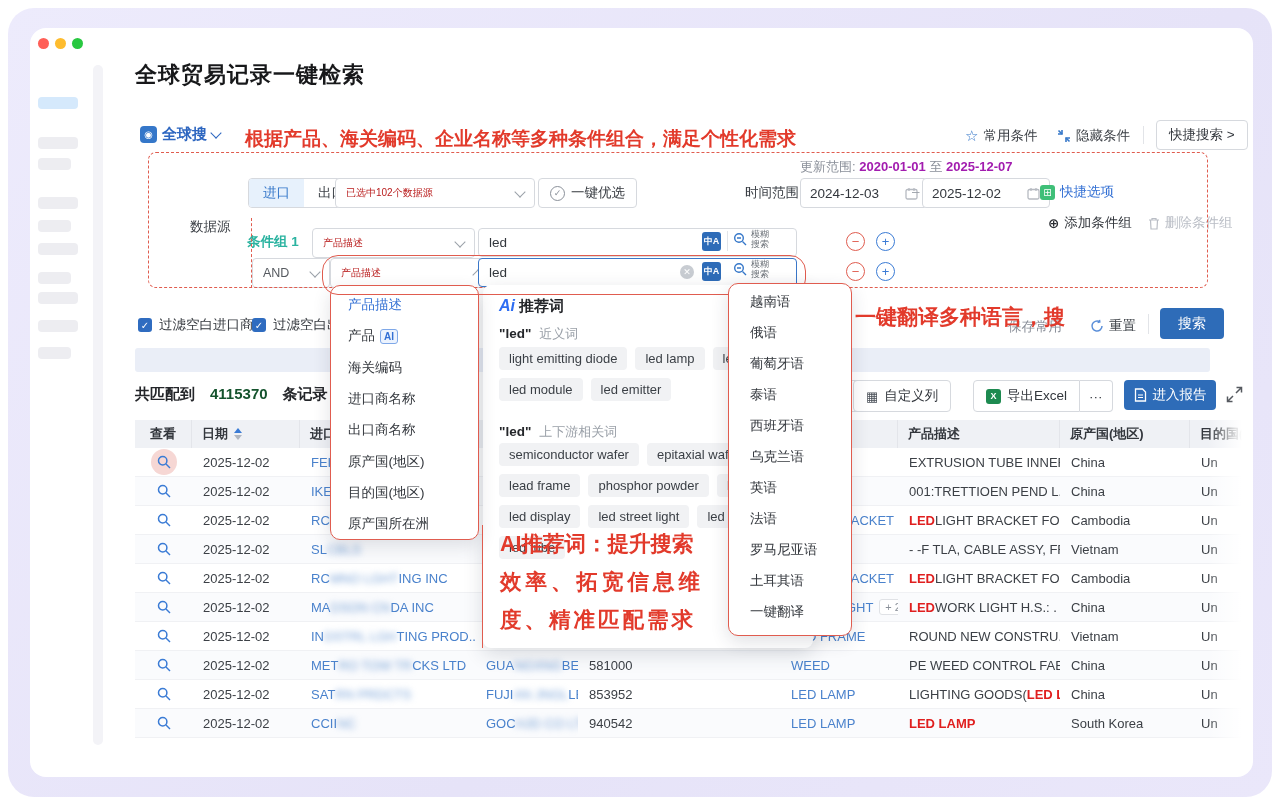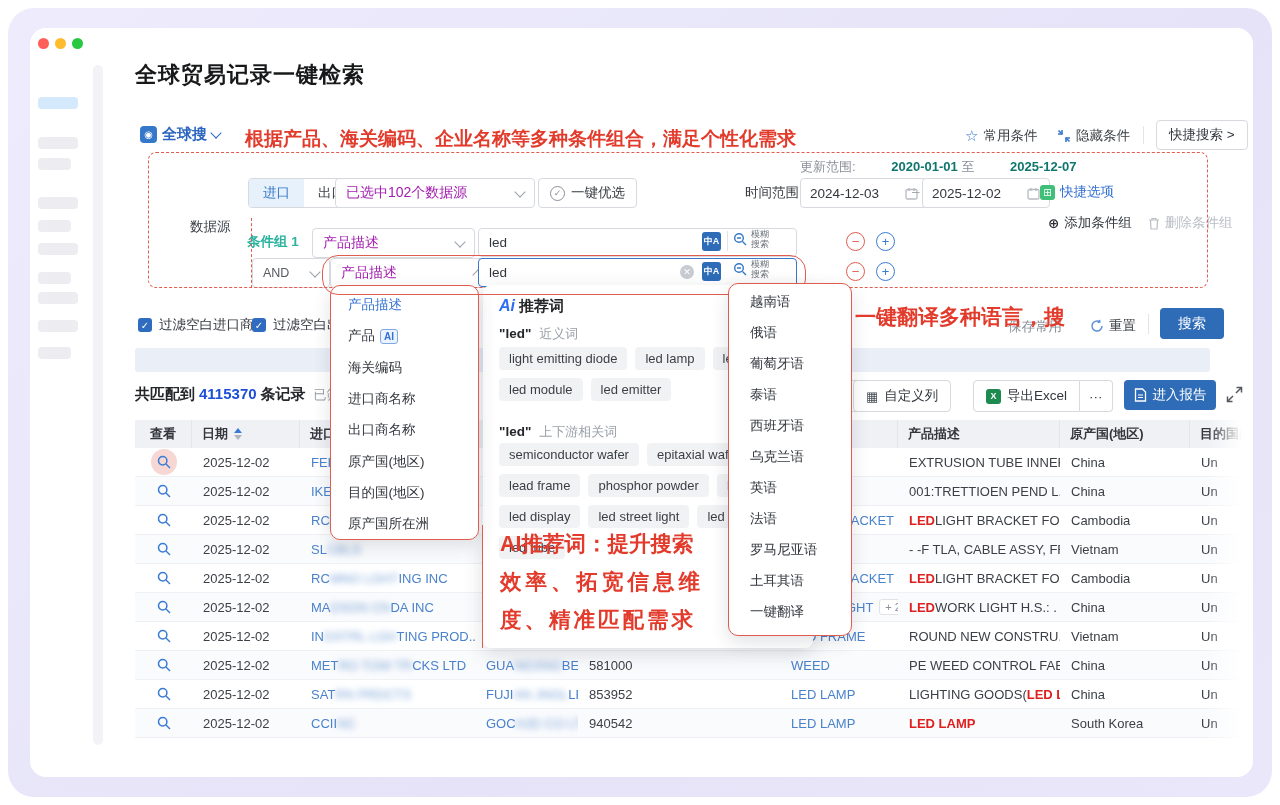--- a/index.html
+++ b/index.html
@@ -28,30 +28,30 @@
   
   .ann{color:#e23a2b;font-weight:bold;z-index:40;line-height:1.55;}
   #dashbox{left:118px;top:124px;width:1058px;height:134px;border:1.6px dashed #e05c4f;border-radius:8px;z-index:5;}
   #dashseg{left:221px;top:190px;height:70px;border-left:1.6px dashed #e05c4f;z-index:5;}
   
   .flabel{font-size:13.5px;color:#3c4046;}
   .seg{display:flex;border:1px solid #d6d9de;border-radius:4px;overflow:hidden;height:28px;}
   .seg>div{padding:0 14px;font-size:13.5px;display:flex;align-items:center;cursor:pointer;background:#fff;color:#3c4046;}
   .seg>div.on{background:#e7f1fc;color:#3577c9;}
   .sel{border:1px solid #d6d9de;border-radius:4px;background:#fff;height:28px;display:flex;
-    align-items:center;padding:0 10px;font-size:14px;color:#a21caf;justify-content:space-between;cursor:pointer;}
+    align-items:center;padding:0 10px;font-size:10px;color:#b91c1c;justify-content:space-between;cursor:pointer;}
   .gchev{width:7px;height:7px;border-right:1.5px solid #9aa0a8;border-bottom:1.5px solid #9aa0a8;
     transform:rotate(45deg);margin-top:-3px;}
   .gchev.up{transform:rotate(-135deg);margin-top:3px;}
   .obtn{border:1px solid #d6d9de;border-radius:4px;background:#fff;height:28px;display:flex;gap:6px;
     align-items:center;padding:0 11px;font-size:13.5px;color:#33373d;cursor:pointer;}
   .ckc{width:13px;height:13px;border:1.4px solid #8a9099;border-radius:50%;color:#8a9099;font-size:9px;
     display:flex;align-items:center;justify-content:center;}
   .upd{font-size:13px;color:#8a8f99;}
-  .upd b{color:#0f766e;margin-left:32px;}
+  .upd b{color:#a21caf;}
   .dinput{border:1px solid #d6d9de;border-radius:4px;height:28px;background:#fff;display:flex;
     align-items:center;justify-content:space-between;padding:0 9px;font-size:13.5px;color:#33373d;}
   .grp{color:#2bb3a0;font-weight:bold;font-size:13.5px;}
   .inp{border:1px solid #d6d9de;border-radius:4px;height:27px;background:#fff;display:flex;
     align-items:center;padding:0 10px;font-size:13.5px;color:#33373d;}
   .inp.focus{border:1.4px solid #3a77c9;}
   .cnA{width:19px;height:19px;background:#2e6cb8;border-radius:3px;color:#fff;font-size:9px;font-weight:bold;
     display:flex;align-items:center;justify-content:center;cursor:pointer;}
   .fuzzy{display:flex;align-items:center;gap:3px;cursor:pointer;}
   .fz{font-size:9px;color:#6b7178;line-height:1.1;}
@@ -68,21 +68,21 @@
   .blue-tx{color:#3370d4;font-size:13.5px;cursor:pointer;}
   
   .cb{width:14px;height:14px;background:#2f6cc0;border-radius:3px;color:#fff;font-size:10px;
     display:flex;align-items:center;justify-content:center;cursor:pointer;}
   .cb-lb{font-size:13.5px;color:#33373d;}
   .searchbtn{background:#2e6cb8;color:#fff;border-radius:4px;font-size:14px;display:flex;
     align-items:center;justify-content:center;cursor:pointer;}
   #band{left:105px;top:320px;width:1075px;height:24px;background:#eaeef7;border-radius:3px;}
   
   .res{font-size:15px;font-weight:bold;color:#24262a;}
-  .res .num{color:#1d4ed8;padding:0 4px;}
+  .res .num{color:#14532d;padding:0 15px;}
   .res .flt{font-weight:normal;font-size:13px;color:#9aa0a8;margin-left:8px;}
   .rbtn{border:1px solid #d6d9de;border-radius:4px;background:#fff;height:30px;display:flex;gap:6px;
     align-items:center;padding:0 12px;font-size:13.5px;color:#33373d;cursor:pointer;}
   .newbadge{background:#f0443a;color:#fff;font-size:8px;font-weight:bold;border-radius:3px;
     padding:2px 4px;z-index:2;}
   .xlic{width:15px;height:15px;background:#1d8a50;border-radius:3px;color:#fff;font-size:9px;font-weight:bold;
     display:flex;align-items:center;justify-content:center;}
   .grid-ic{font-size:13px;color:#4a5058;}
   
   #tbl{left:105px;top:392px;width:1118px;z-index:1;}

